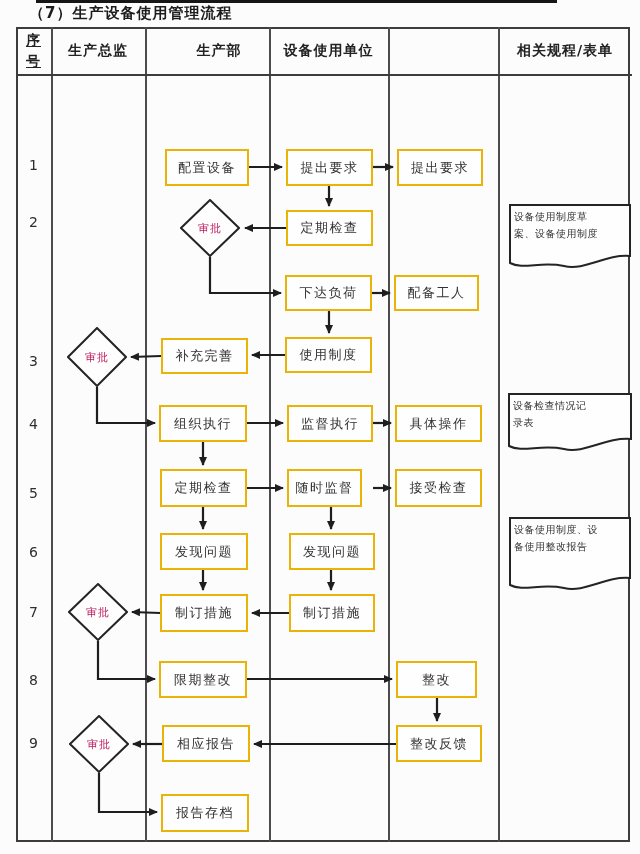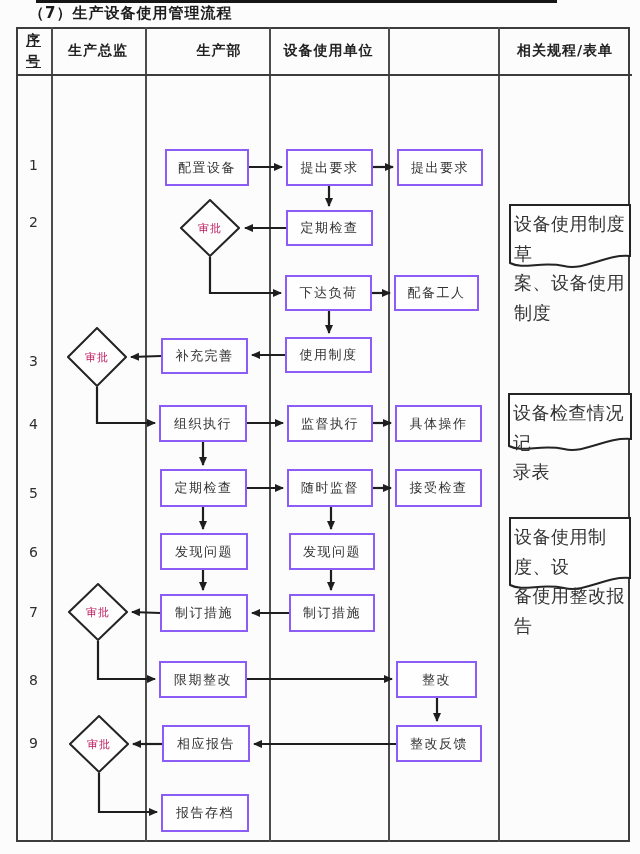--- a/index.html
+++ b/index.html
@@ -16,29 +16,29 @@
   .hline{left:16px;top:74px;width:616px;height:2px;background:#3c3c3c;z-index:0;}
   .top-smudge{left:36px;top:0;width:521px;height:3px;background:#161616;}
   .page-title{left:29px;top:4px;font-size:15px;font-weight:bold;color:#1c1c1c;letter-spacing:1px;white-space:nowrap;}
   .hcell{top:27px;height:47px;display:flex;align-items:center;justify-content:center;
          font-size:14px;font-weight:bold;color:#222;letter-spacing:1px;text-align:center;z-index:3;}
   .hcell .wrap2{display:block;width:16px;word-break:break-all;line-height:1.45;text-decoration:underline;}
   .rownum{left:16px;width:35px;height:20px;display:flex;align-items:center;justify-content:center;
           font-size:14px;color:#2e2e2e;z-index:3;}
   
   .arrows{left:0;top:0;z-index:1;pointer-events:none;}
-  .box{background:#fefefe;border:2px solid #8b5cf6;box-sizing:border-box;display:flex;align-items:center;justify-content:center;
+  .box{background:#fefefe;border:2px solid #eab308;box-sizing:border-box;display:flex;align-items:center;justify-content:center;
        font-size:13px;color:#333;letter-spacing:1.5px;z-index:2;white-space:nowrap;}
   .diamond{z-index:2;}
   .diamond svg{position:absolute;left:0;top:0;}
   .diamond .dlabel{position:absolute;left:0;top:0;width:100%;height:100%;display:flex;align-items:center;justify-content:center;
        font-size:11px;color:#be185d;letter-spacing:1px;}
   .doc{z-index:2;}
   .doc svg{position:absolute;left:0;top:0;}
-  .doc .dtext{position:absolute;left:5px;top:5px;right:4px;font-size:18px;line-height:1.65;color:#333;letter-spacing:0.5px;}
+  .doc .dtext{position:absolute;left:5px;top:5px;right:4px;font-size:10px;line-height:1.65;color:#333;letter-spacing:0.5px;}
 </style>
 </head>
 <body>
 
 <div class="stage">
 
   <div class="abs top-smudge"></div>
   <div class="abs page-title">（7）生产设备使用管理流程</div>
 
   <div class="abs tbl-outer"></div>
@@ -109,21 +109,21 @@
   <div class="abs box" style="left:397px;top:149px;width:86px;height:37px">提出要求</div>
   <div class="abs box" style="left:286px;top:210px;width:87px;height:36px">定期检查</div>
   <div class="abs box" style="left:285px;top:275px;width:87px;height:36px">下达负荷</div>
   <div class="abs box" style="left:394px;top:275px;width:85px;height:36px">配备工人</div>
   <div class="abs box" style="left:285px;top:337px;width:87px;height:36px">使用制度</div>
   <div class="abs box" style="left:161px;top:338px;width:87px;height:36px">补充完善</div>
   <div class="abs box" style="left:159px;top:405px;width:88px;height:37px">组织执行</div>
   <div class="abs box" style="left:287px;top:405px;width:86px;height:37px">监督执行</div>
   <div class="abs box" style="left:395px;top:405px;width:87px;height:37px">具体操作</div>
   <div class="abs box" style="left:160px;top:469px;width:87px;height:38px">定期检查</div>
-  <div class="abs box" style="left:287px;top:469px;width:86px;height:38px">随时监督</div>
+  <div class="abs box" style="left:287px;top:469px;width:75px;height:38px">随时监督</div>
   <div class="abs box" style="left:395px;top:469px;width:87px;height:38px">接受检查</div>
   <div class="abs box" style="left:160px;top:533px;width:88px;height:37px">发现问题</div>
   <div class="abs box" style="left:289px;top:533px;width:86px;height:37px">发现问题</div>
   <div class="abs box" style="left:160px;top:594px;width:88px;height:38px">制订措施</div>
   <div class="abs box" style="left:289px;top:594px;width:86px;height:38px">制订措施</div>
   <div class="abs box" style="left:159px;top:661px;width:88px;height:37px">限期整改</div>
   <div class="abs box" style="left:396px;top:661px;width:81px;height:37px">整改</div>
   <div class="abs box" style="left:162px;top:725px;width:88px;height:37px">相应报告</div>
   <div class="abs box" style="left:396px;top:725px;width:86px;height:37px">整改反馈</div>
   <div class="abs box" style="left:161px;top:794px;width:88px;height:38px">报告存档</div>

